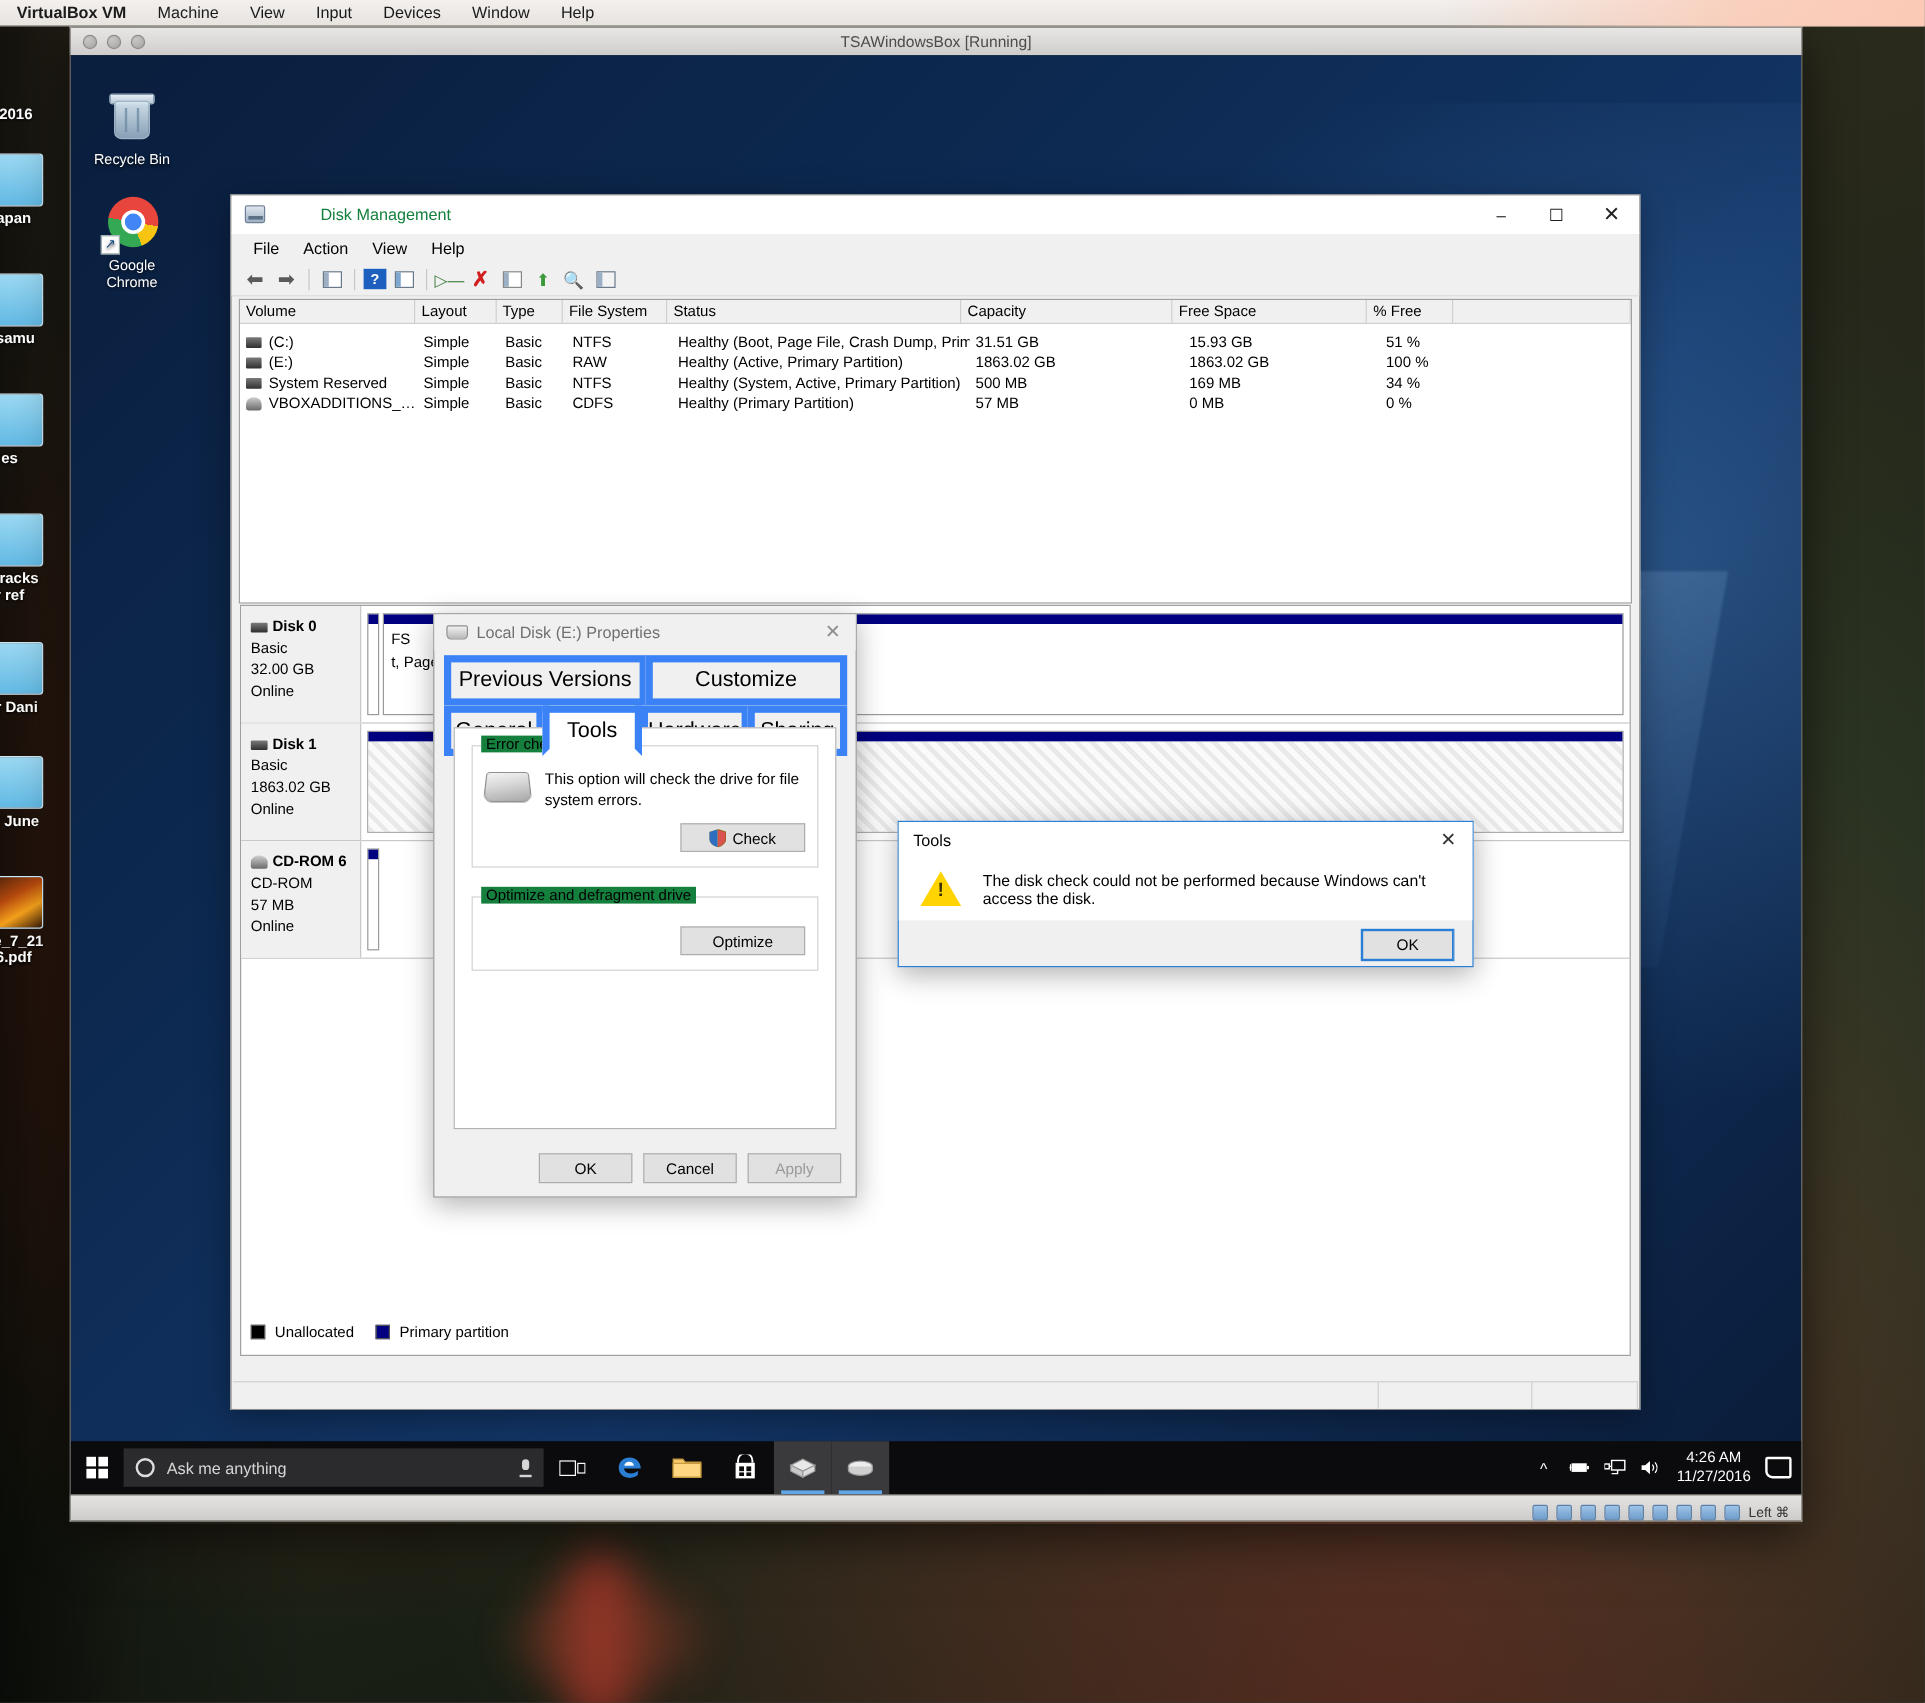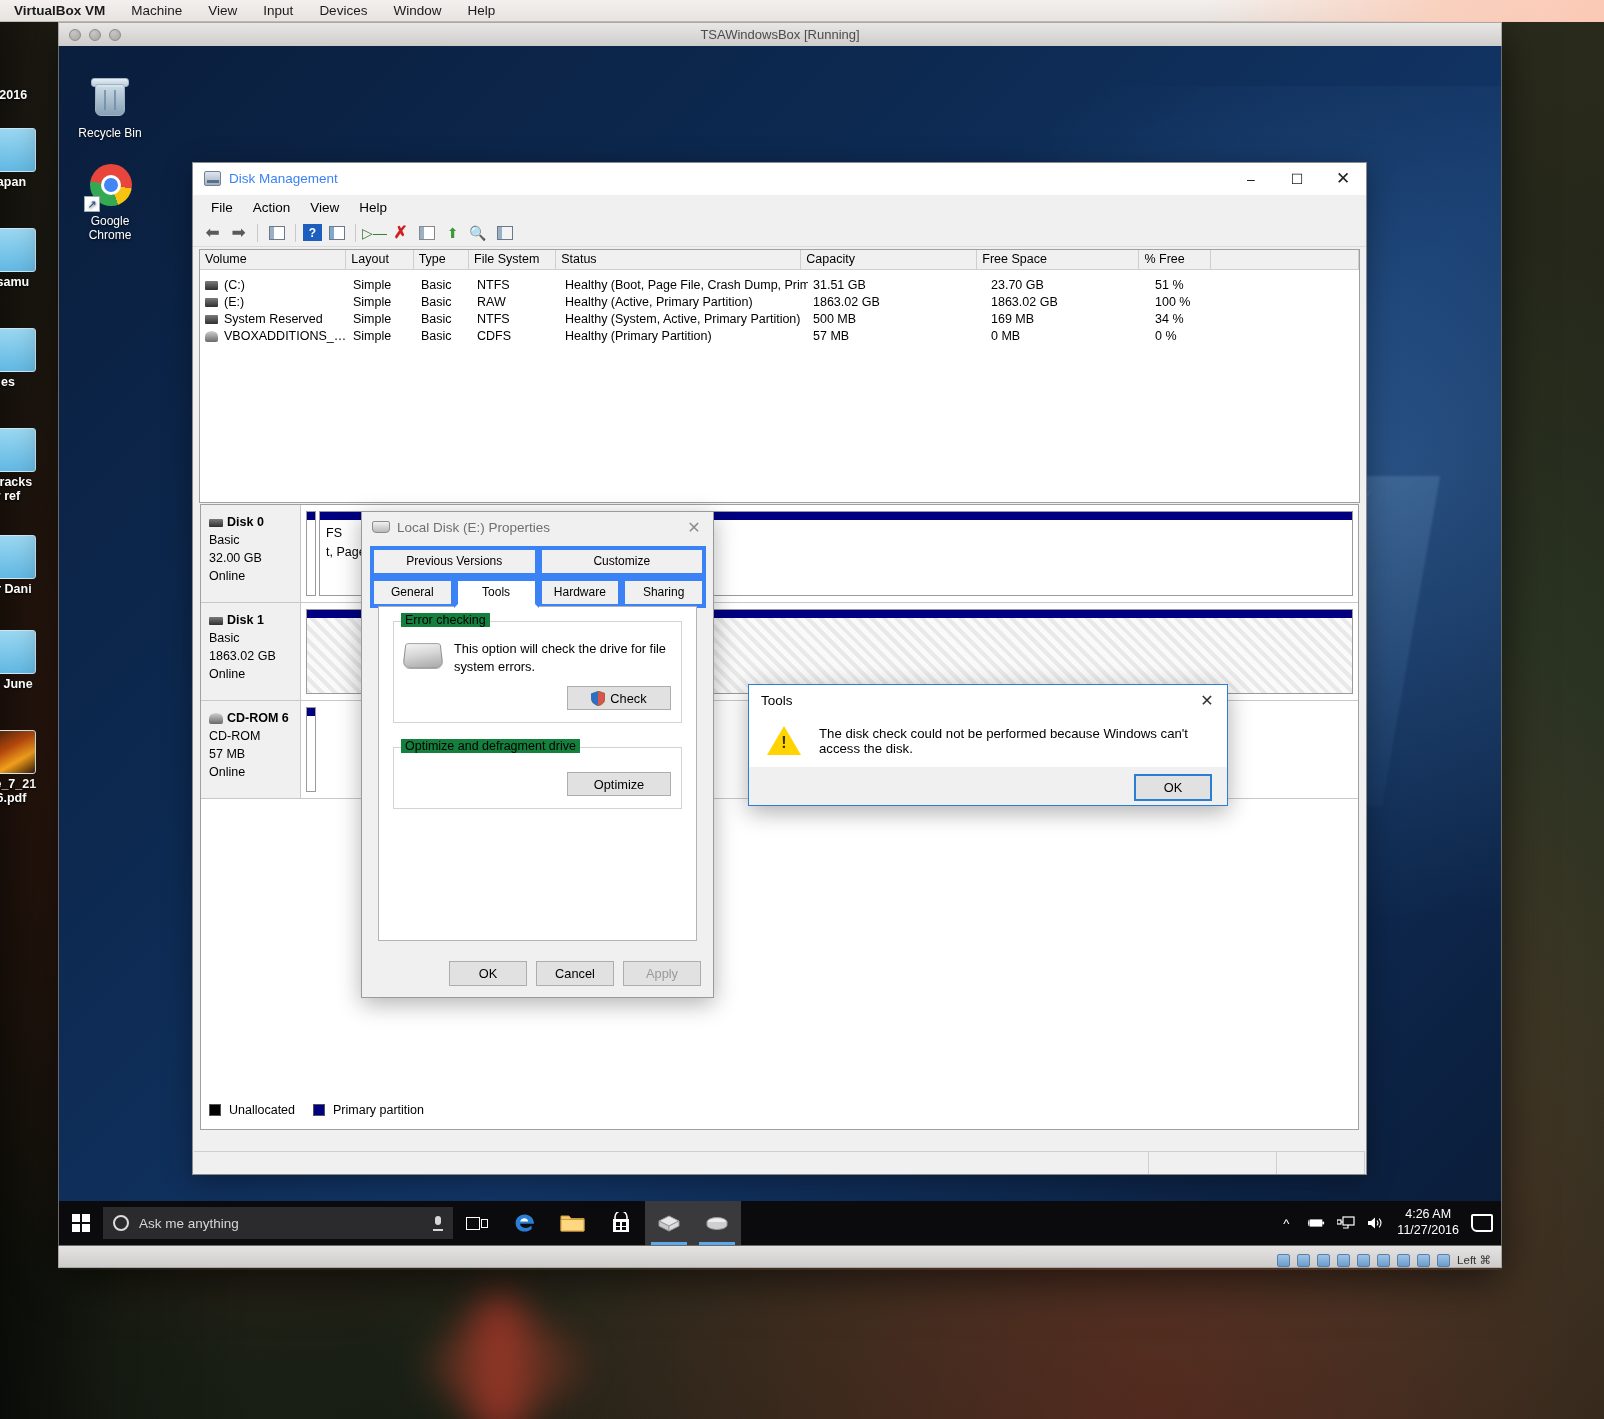--- a/index.html
+++ b/index.html
@@ -127,21 +127,21 @@
     background:#f0f0f0; border:1px solid #8a8a8a; z-index:20;
     box-shadow:0 6px 26px rgba(0,0,0,.35);
     font-size:13px; color:#000;
   }
   #dm-titlebar { height:32px; background:#ffffff; display:flex; align-items:center;
      border-bottom:1px solid #ffffff; }
   #dm-titlebar .app-ico { width:17px; height:15px; margin:0 8px 0 11px; position:relative;
      background:linear-gradient(180deg,#dfe6ee,#9fb0c4); border:1px solid #6f8296; border-radius:2px; }
   #dm-titlebar .app-ico:after{content:"";position:absolute;left:2px;top:8px;width:12px;height:3px;
      background:#5b6f85;}
-  #dm-title { font-size:13.5px; color:#3b82f6; }
+  #dm-title { font-size:13.5px; color:#15803d;margin-left:38px; }
   #dm-winbtns { margin-left:auto; display:flex; height:32px; }
   #dm-winbtns div { width:46px; display:flex; align-items:center; justify-content:center;
      font-size:14px; color:#222; }
   #dm-winbtns div:last-child { font-size:17px; }
   #dm-menubar { height:24px; display:flex; align-items:center; padding-left:8px;
      background:#f0f0f0; font-size:13.5px; }
   #dm-menubar span { padding:2px 10px; }
   #dm-toolbar { height:28px; display:flex; align-items:center; gap:3px; padding:0 8px;
      background:#f0f0f0; border-bottom:1px solid #dcdcdc; }
   .tb-btn { width:23px; height:22px; display:flex; align-items:center; justify-content:center;
@@ -203,22 +203,22 @@
   }
   #props-title { height:30px; display:flex; align-items:center; padding-left:10px; background:#f0f0f0;}
   #props-title .pico { width:18px; height:12px; margin-right:7px;
      background:linear-gradient(180deg,#f1f1f1,#b9b9b9); border:1px solid #8d8d8d;
      border-radius:2px 2px 4px 4px; }
   #props-title .ptxt2 { color:#707070; font-size:13.5px; }
   #props-close { margin-left:auto; width:38px; height:30px; display:flex;
      align-items:center; justify-content:center; color:#8c8c8c; font-size:16px; }
   .tabs-rowA, .tabs-rowB { display:flex; padding:0 8px; }
   .tabs-rowA { margin-top:4px; }
-  .tab { flex:1; text-align:center; font-size:12px; padding:4px 0 5px;
-     background:#f0f0f0; border:4px solid #3b82f6; margin-right:-1px; }
+  .tab { flex:1; text-align:center; font-size:18px; padding:4px 0 5px;
+     background:#f0f0f0; border:6px solid #3b82f6; margin-right:-1px; }
   .tab.sel { background:#fff; border-bottom-color:#fff; position:relative; z-index:2; }
   #tabpanel { margin:0 8px 0 8px; background:#fff; border:1px solid #b4b4b4;
      position:absolute; left:8px; right:8px; top:94px; bottom:56px; }
   .group { margin:14px 14px 0 14px; border:1px solid #d3d3d3; position:relative; padding:14px 10px 12px; }
   .group > .glabel { position:absolute; top:-9px; left:7px; background:#15803d; padding:0 4px; font-size:12.5px; }
   .grow { display:flex; align-items:flex-start; gap:12px; }
   .hddico { width:38px; height:26px; flex:0 0 38px; margin-top:6px; position:relative;
      background:linear-gradient(170deg,#f4f4f4 0%,#d8d8d8 45%,#a8a8a8 100%);
      border:1px solid #8e8e8e; border-radius:3px 3px 7px 7px;
      transform:perspective(40px) rotateX(14deg); }
@@ -424,21 +424,21 @@
         </div>
         <div style="height:6px;"></div>
 
         <div class="vrow">
           <div class="c0"><span class="vol-ico"></span><span>(C:)</span></div>
           <div class="c1">Simple</div>
           <div class="c2">Basic</div>
           <div class="c3">NTFS</div>
           <div class="c4">Healthy (Boot, Page File, Crash Dump, Prim…</div>
           <div class="c5">31.51 GB</div>
-          <div class="c6">23.70 GB</div>
+          <div class="c6">15.93 GB</div>
           <div class="c7">51 %</div>
         </div>
 
         <div class="vrow">
           <div class="c0"><span class="vol-ico"></span><span>(E:)</span></div>
           <div class="c1">Simple</div>
           <div class="c2">Basic</div>
           <div class="c3">RAW</div>
           <div class="c4">Healthy (Active, Primary Partition)</div>
           <div class="c5">1863.02 GB</div>

